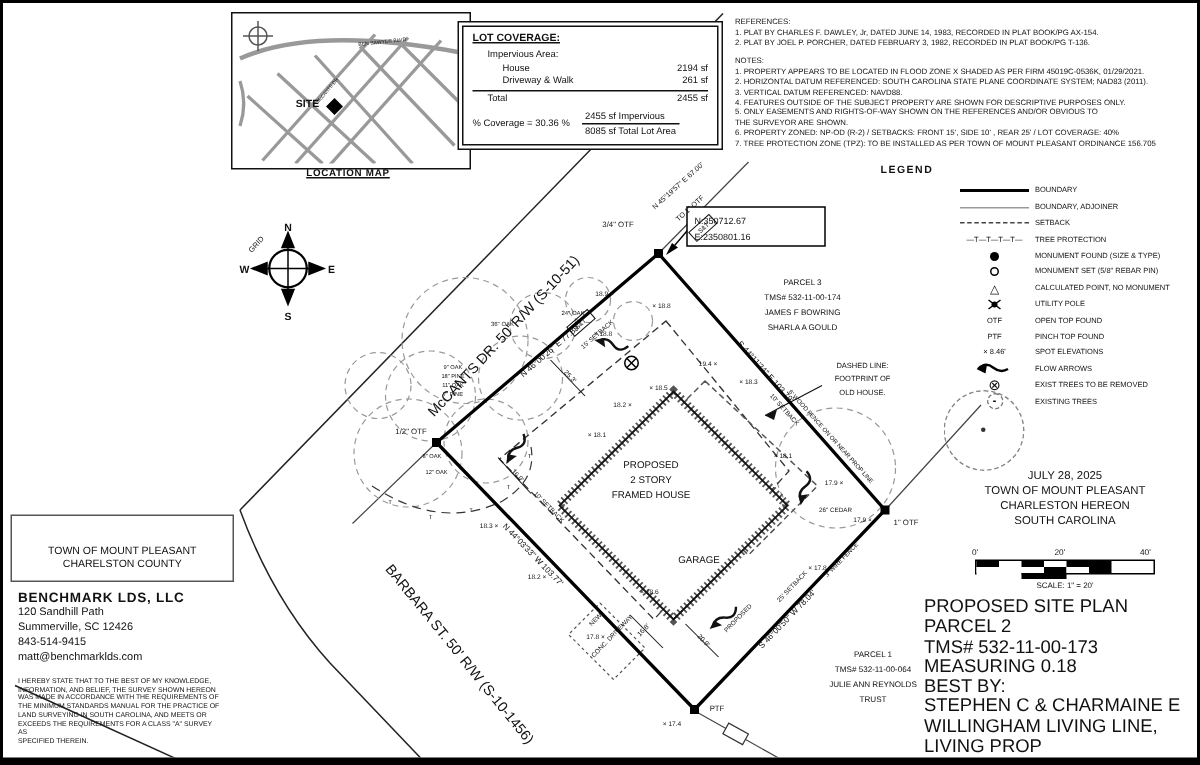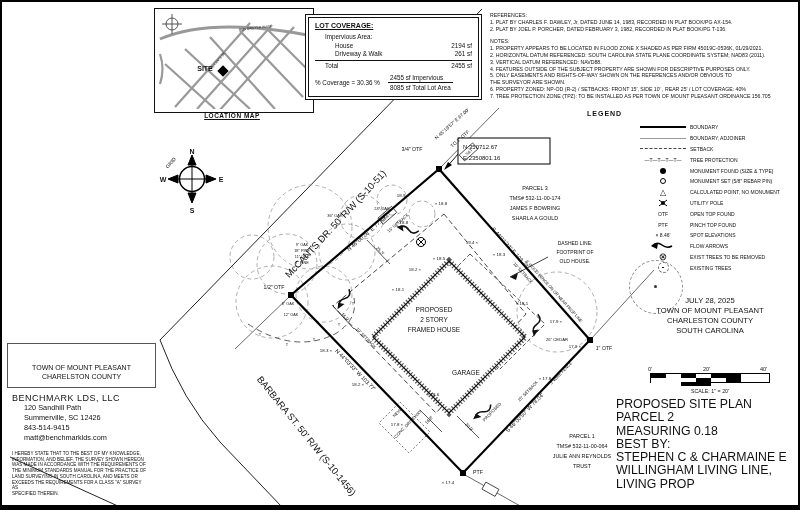--- a/index.html
+++ b/index.html
@@ -36,34 +36,34 @@
   .ln.gray{border-top:1.4px solid #999;}
   .ln.dash{border-top:1.4px dashed #444;}
   .glyph{font-size:5px;white-space:nowrap;}
   .dot{width:6px;height:6px;border-radius:50%;background:#000;}
   .ring{width:6px;height:6px;border-radius:50%;border:1.2px solid #000;background:#fff;box-sizing:border-box;}
   .treesym{width:9px;height:9px;border:1px dashed #777;border-radius:50%;position:relative;}
   .treesym:after{content:"";position:absolute;left:3.5px;top:3.5px;width:1.5px;height:1.5px;background:#000;border-radius:50%;}
   #bigtree{left:627px;top:258px;width:52px;height:52px;border:1px dashed #888;border-radius:50%;}
   #bigtree:after{content:"";position:absolute;left:24px;top:24px;width:3px;height:3px;background:#333;border-radius:50%;}
   
-  #dateblock{left:620px;top:294px;width:176px;text-align:center;font-size:7.6px;line-height:10px;}
+  #dateblock{left:620px;top:310px;width:176px;text-align:center;font-size:7.6px;line-height:10px;}
   #scalebar{left:648px;top:364px;width:120px;}
   #scalebar .ticks{position:relative;height:7px;font-size:5.5px;}
   #scalebar .bar{height:8px;border:1px solid #000;display:flex;flex-wrap:wrap;box-sizing:content-box;}
   #scalebar .c{height:4px;}
   #scalenote{left:648px;top:386px;width:120px;text-align:center;font-size:5.3px;}
   #titleblock{left:614px;top:396px;width:182px;font-size:12.3px;line-height:13.3px;}
   
   #jurisbox{left:5px;top:341px;width:149px;height:45px;border:1.5px solid #555;background:#fff;
             display:flex;flex-direction:column;justify-content:flex-end;align-items:center;padding-bottom:6px;box-sizing:border-box;
             font-size:7px;line-height:9px;text-align:center;}
   #surveyor{left:10px;top:391px;width:150px;}
-  #surveyor .name{font-size:9px;font-weight:normal;letter-spacing:.5px;}
-  #surveyor .l{font-size:7.3px;line-height:10px;margin-left:12px;}
+  #surveyor .name{font-size:9px;font-weight:bold;letter-spacing:.5px;}
+  #surveyor .l{font-size:7.3px;line-height:10px;}
   #cert{left:10px;top:449px;width:136px;font-size:4.6px;line-height:5.7px;white-space:pre-line;}
 </style>
 </head>
 <body>
 
 <div id="sheet">
 
   <svg class="abs" style="left:0;top:0;" width="800" height="510" viewBox="0 0 800 510">
     <defs>
       <g id="flow">
@@ -394,21 +394,21 @@
           <span class="treesym"></span>
         </span>
         <span class="llab">EXISTING TREES</span>
       </div>
   </div>
   <div id="bigtree" class="abs"></div>
 
   <div id="dateblock" class="abs">
     <div>JULY 28, 2025</div>
     <div>TOWN OF MOUNT PLEASANT</div>
-    <div>CHARLESTON COUNTY</div>
+    <div>CHARLESTON HEREON</div>
     <div>SOUTH CAROLINA</div>
   </div>
 
   <div id="scalebar" class="abs">
     <div class="ticks">
       <span class="abs" style="left:-2px">0'</span>
       <span class="abs" style="left:53px">20'</span>
       <span class="abs" style="left:110px">40'</span>
     </div>
     <div class="bar">
@@ -424,20 +424,21 @@
         <div class="c" style="width:15px;background:#000"></div>
       <div class="c" style="width:30px;background:#fff"></div>
         <div class="c" style="width:30px;background:#000"></div>
     </div>
   </div>
   <div id="scalenote" class="abs">SCALE: 1" = 20'</div>
 
   <div id="titleblock" class="abs">
     <div>PROPOSED SITE PLAN</div>
     <div>PARCEL 2</div>
+    <div>TMS# 532-11-00-173</div>
     <div>MEASURING 0.18</div>
     <div>BEST BY:</div>
     <div>STEPHEN C &amp; CHARMAINE E</div>
     <div>WILLINGHAM LIVING LINE,</div>
     <div>LIVING PROP</div>
   </div>
 
   <div id="jurisbox" class="abs">
     <div>TOWN OF MOUNT PLEASANT</div>
     <div>CHARELSTON COUNTY</div>

